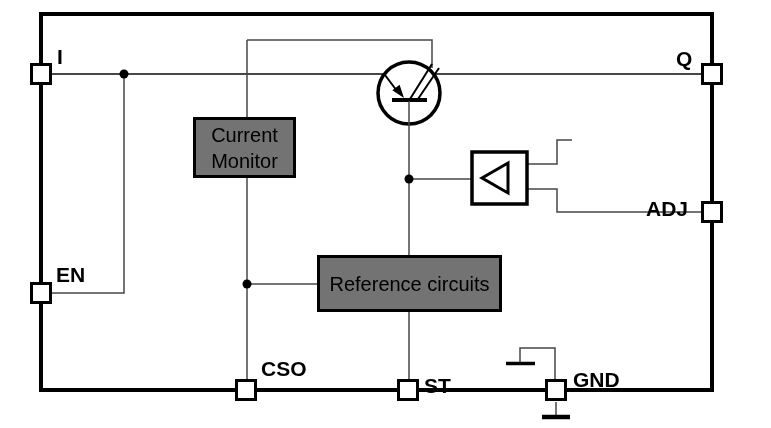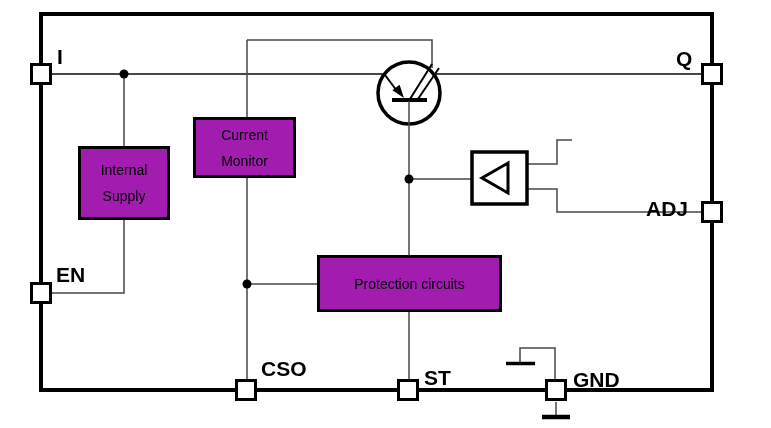--- a/index.html
+++ b/index.html
@@ -26,42 +26,42 @@
     position: absolute;
     font-size: 21px;
     font-weight: bold;
     color: #000000;
     line-height: 21px;
     white-space: nowrap;
   }
   .block {
     position: absolute;
     box-sizing: border-box;
-    background: #a21caf;
+    background: #737373;
     border: 3px solid #000000;
     color: #000000;
-    font-size: 14px;
+    font-size: 20px;
     line-height: 26px;
     display: flex;
     align-items: center;
     justify-content: center;
     text-align: center;
     white-space: pre-line;
   }
   #block-internal-supply   { left: 78px;  top: 146px; width: 92px;  height: 74px; }
   #block-current-monitor   { left: 193px; top: 117px; width: 103px; height: 61px; }
   #block-protection        { left: 317px; top: 255px; width: 185px; height: 57px; }
   #block-bandgap           { left: 572px; top: 109px; width: 111px; height: 61px; }
 
   #label-i   { left: 57px;  top: 46px;  }
   #label-q   { left: 676px; top: 48px;  }
   #label-en  { left: 56px;  top: 264px; }
   #label-adj { left: 646px; top: 198px; }
   #label-cso { left: 261px; top: 358px; }
-  #label-st  { left: 424px; top: 367px; }
+  #label-st  { left: 424px; top: 375px; }
   #label-gnd { left: 573px; top: 369px; }
 </style>
 </head>
 <body>
 
 <div id="stage">
 
   <svg id="wire-svg" viewBox="0 0 771 428" xmlns="http://www.w3.org/2000/svg">
 
     <g fill="none" stroke="#000000">
@@ -114,25 +114,23 @@
       <rect x="31.5" y="64.5" width="19" height="19"></rect>
       <rect x="31.5" y="283.5" width="19" height="19"></rect>
       <rect x="702.5" y="64.5" width="19" height="19"></rect>
       <rect x="702.5" y="202.5" width="19" height="19"></rect>
       <rect x="236.5" y="380.5" width="19" height="19"></rect>
       <rect x="398.5" y="380.5" width="19" height="19"></rect>
       <rect x="546.5" y="380.5" width="19" height="19"></rect>
     </g>
   </svg>
 
-  <div class="block" id="block-internal-supply">Internal
-Supply</div>
   <div class="block" id="block-current-monitor">Current
 Monitor</div>
-  <div class="block" id="block-protection">Protection circuits</div>
+  <div class="block" id="block-protection">Reference circuits</div>
 
   <div class="pin-label" id="label-i">I</div>
   <div class="pin-label" id="label-q">Q</div>
   <div class="pin-label" id="label-en">EN</div>
   <div class="pin-label" id="label-adj">ADJ</div>
   <div class="pin-label" id="label-cso">CSO</div>
   <div class="pin-label" id="label-st">ST</div>
   <div class="pin-label" id="label-gnd">GND</div>
 
 </div>

